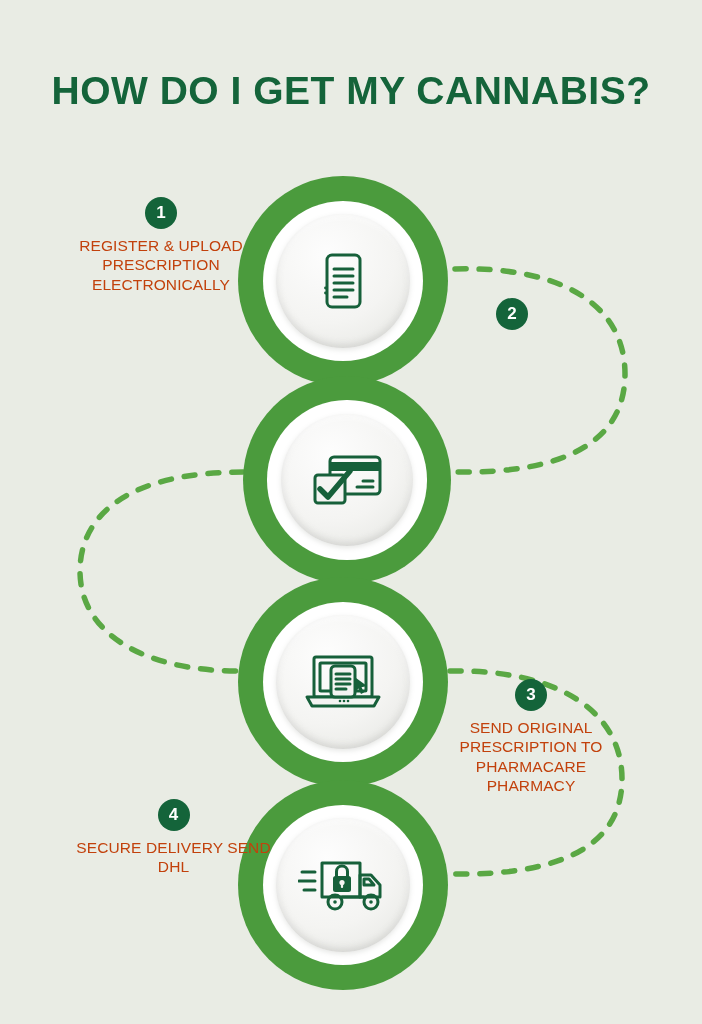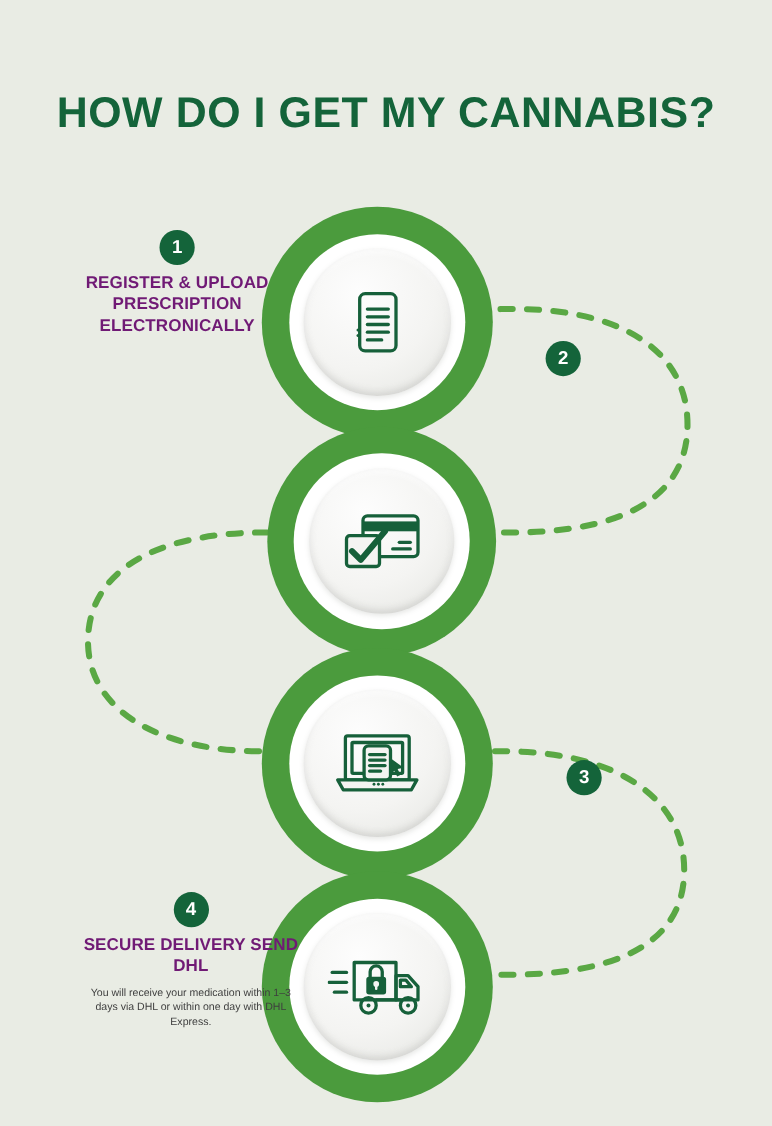--- a/index.html
+++ b/index.html
@@ -10,21 +10,21 @@
     width: 702px;
     height: 1024px;
     background: #e9ece4;
     font-family: "Liberation Sans", sans-serif;
     overflow: hidden;
     position: relative;
   }
 
   #infographic {
     position: absolute;
-    left: 0; top: 16px;
+    left: 0; top: 4px;
     width: 702px;
     height: 923px;
   }
 
   
   #page-title {
     position: absolute;
     left: 0; top: 66px;
     width: 702px;
     text-align: center;
@@ -85,23 +85,23 @@
     border-radius: 50%;
     background: #14643a;
     color: #ffffff;
     font-size: 17px;
     font-weight: bold;
     line-height: 32px;
     text-align: center;
     margin: 0 auto 7px auto;
   }
   .step-title {
-    color: #701a75;
+    color: #c2410c;
     font-size: 15.5px;
-    font-weight: bold;
+    font-weight: normal;
     line-height: 1.25;
     letter-spacing: 0.1px;
     margin-bottom: 7px;
   }
   .step-body {
     color: #3e3e3e;
     font-size: 9.6px;
     line-height: 1.42;
   }
 </style>
@@ -222,21 +222,21 @@
     <div class="badge">1</div>
     <div class="step-title">REGISTER &amp; UPLOAD PRESCRIPTION ELECTRONICALLY</div>
   </div>
 
   <div class="step-block" style="left:414px; top:294px; width:196px;">
     <div class="badge">2</div>
   </div>
 
   <div class="step-block" style="left:443px; top:675px; width:176px;">
     <div class="badge">3</div>
+    <div class="step-title">SEND ORIGINAL PRESCRIPTION TO PHARMACARE PHARMACY</div>
   </div>
 
   <div class="step-block" style="left:76px; top:795px; width:195px;">
     <div class="badge">4</div>
     <div class="step-title">SECURE DELIVERY SEND DHL</div>
-    <div class="step-body">You will receive your medication within 1–3 days via DHL or within one day with DHL Express.</div>
   </div>
 
 </div>
 
 </body></html>

